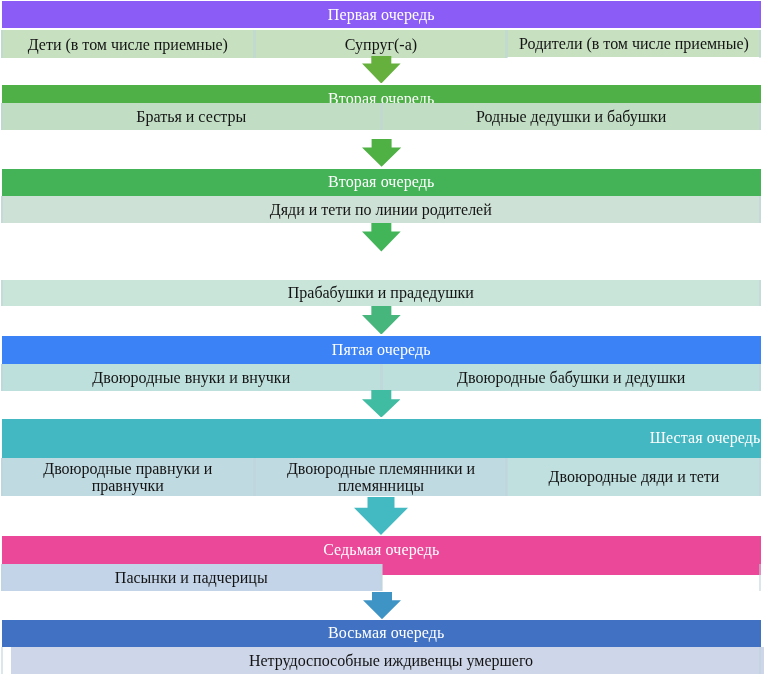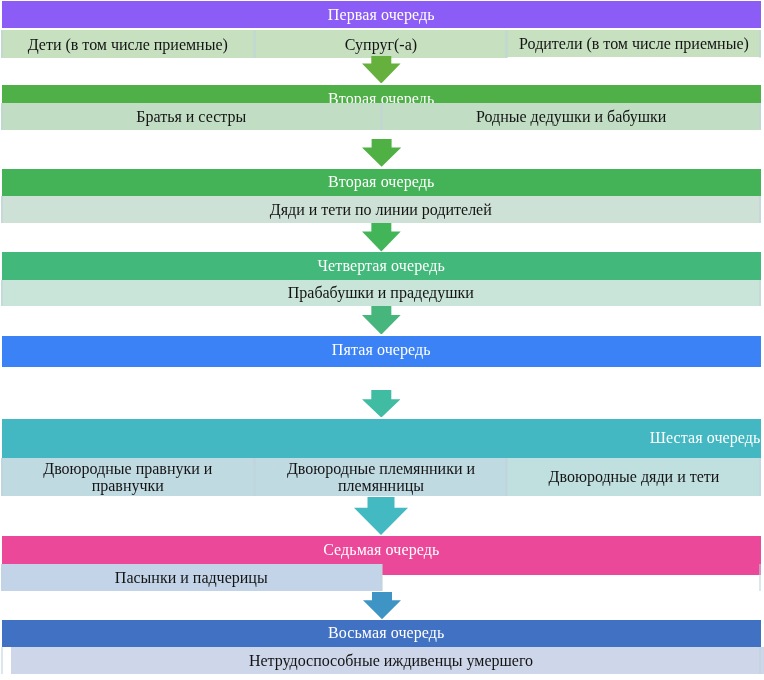--- a/index.html
+++ b/index.html
@@ -65,34 +65,42 @@
       </div>
       <div class="members" style="top: 27.5px; height: 27px;">
         <div class="member-cell" style="left: 0.8px; width: 760px; top: 0px; height: 27px; background: rgb(206, 225, 214);">
           <span>Дяди и тети по линии родителей</span>
         </div>
         <div class="col-divider" style="left: 0.9px; width: 2.2px; height: 27px;"></div>
         <div class="col-divider" style="left: 758.6px; width: 2.2px; height: 27px;"></div>
       </div>
     </div>
     <div class="queue-row" style="top: 252px; height: 54px;">
-      <div class="queue-header" style="left: 2px; top: 0px; width: 758.5px; height: 27.8px; background: rgb(67, 184, 123);">
-        <span style="top: 4.9px;">Четвертая очередь</span>
-      </div>
       <div class="members" style="top: 27.8px; height: 26.2px;">
         <div class="member-cell" style="left: 0.8px; width: 760px; top: 0px; height: 26.2px; background: rgb(201, 229, 218);">
           <span>Прабабушки и прадедушки</span>
         </div>
         <div class="col-divider" style="left: 0.9px; width: 2.2px; height: 26.2px;"></div>
         <div class="col-divider" style="left: 758.6px; width: 2.2px; height: 26.2px;"></div>
       </div>
     </div>
     <div class="queue-row" style="top: 336px; height: 54.7px;">
       <div class="queue-header" style="left: 2px; top: 0px; width: 758.5px; height: 31px; background: #3b82f6;">
         <span style="top: 4.75px;">Пятая очередь</span>
+      </div>
+      <div class="members" style="top: 27.5px; height: 27.2px;">
+        <div class="member-cell" style="left: 0.8px; width: 380.9px; top: 0px; height: 27.2px; background: rgb(190, 224, 220);">
+          <span>Двоюродные внуки и внучки</span>
+        </div>
+        <div class="member-cell" style="left: 381.7px; width: 379.1px; top: 0px; height: 27.2px; background: rgb(190, 224, 220);">
+          <span>Двоюродные бабушки и дедушки</span>
+        </div>
+        <div class="col-divider" style="left: 379.9px; height: 27.2px;"></div>
+        <div class="col-divider" style="left: 0.9px; width: 2.2px; height: 27.2px;"></div>
+        <div class="col-divider" style="left: 758.6px; width: 2.2px; height: 27.2px;"></div>
       </div>
     </div>
     <div class="queue-row" style="top: 419px; height: 77px;">
       <div class="queue-header" style="left: 2px; top: 0px; width: 758.5px; height: 38.9px; background: rgb(67, 184, 194); text-align: right;">
         <span style="top: 10.45px;">Шестая очередь</span>
       </div>
       <div class="members" style="top: 38.9px; height: 38.1px;">
         <div class="member-cell" style="left: 0.8px; width: 254px; top: 0px; height: 38.1px; background: rgb(192, 218, 226);">
           <span>Двоюродные правнуки и правнучки</span>
         </div>

